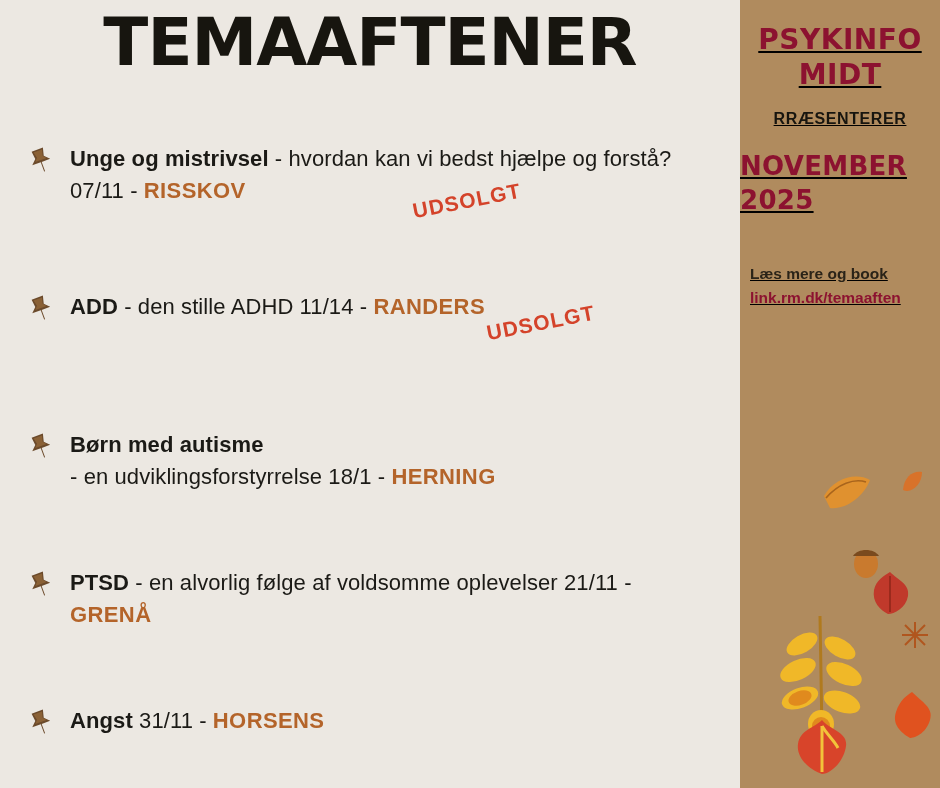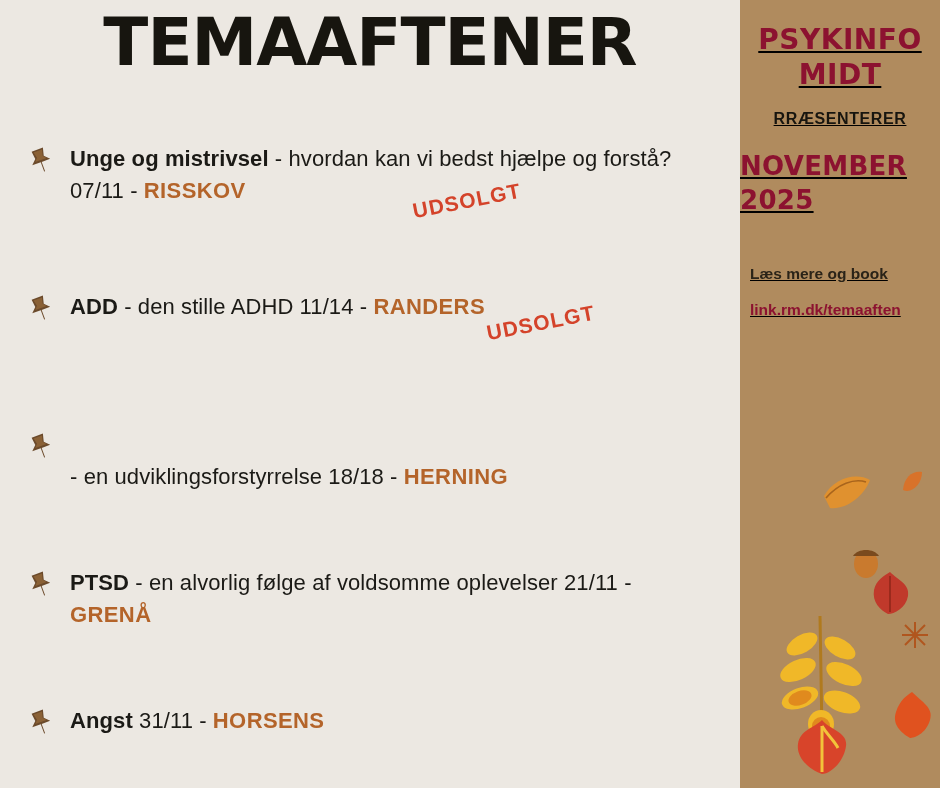--- a/index.html
+++ b/index.html
@@ -128,21 +128,21 @@
     text-align: left;
     margin-top: 44px;
     font-size: 15.5px;
     line-height: 1.55;
     color: #2a2318;
     font-weight: bold;
     padding: 0 10px;
   }
   .book-link {
     display: block;
-    margin-top: 12px;
+    margin-top: 0;
     color: #8c1230;
     font-weight: bold;
     font-size: 15.5px;
     text-decoration: none;
   }
 
   
   .leaf { position: absolute; }
 </style>
 </head>
@@ -189,21 +189,21 @@
       <div class="event ev2">
         <span class="pin-icon">
           <svg width="30" height="30" viewBox="0 0 30 30">
             <g transform="rotate(-20 15 15)">
               <path d="M9 4 L21 4 L19 12 L24 17 L15 17 L15 27 L14 27 L14 17 L5 17 L10 12 Z" fill="#6b4a2b"></path>
               <path d="M10.5 5.5 L19.5 5.5 L18 11.5 L21 15 L9 15 L12 11.5 Z" fill="#8a6136"></path>
             </g>
           </svg>
         </span>
         <div class="event-text">
-          <br><span> - en udviklingsforstyrrelse 18/18 - </span><span class="city">HERNING</span>
+          <span class="bold">Børn med autisme</span><br><span> - en udviklingsforstyrrelse 18/1 - </span><span class="city">HERNING</span>
         </div>
       </div>
 
       <div class="event ev3">
         <span class="pin-icon">
           <svg width="30" height="30" viewBox="0 0 30 30">
             <g transform="rotate(-20 15 15)">
               <path d="M9 4 L21 4 L19 12 L24 17 L15 17 L15 27 L14 27 L14 17 L5 17 L10 12 Z" fill="#6b4a2b"></path>
               <path d="M10.5 5.5 L19.5 5.5 L18 11.5 L21 15 L9 15 L12 11.5 Z" fill="#8a6136"></path>
             </g>

